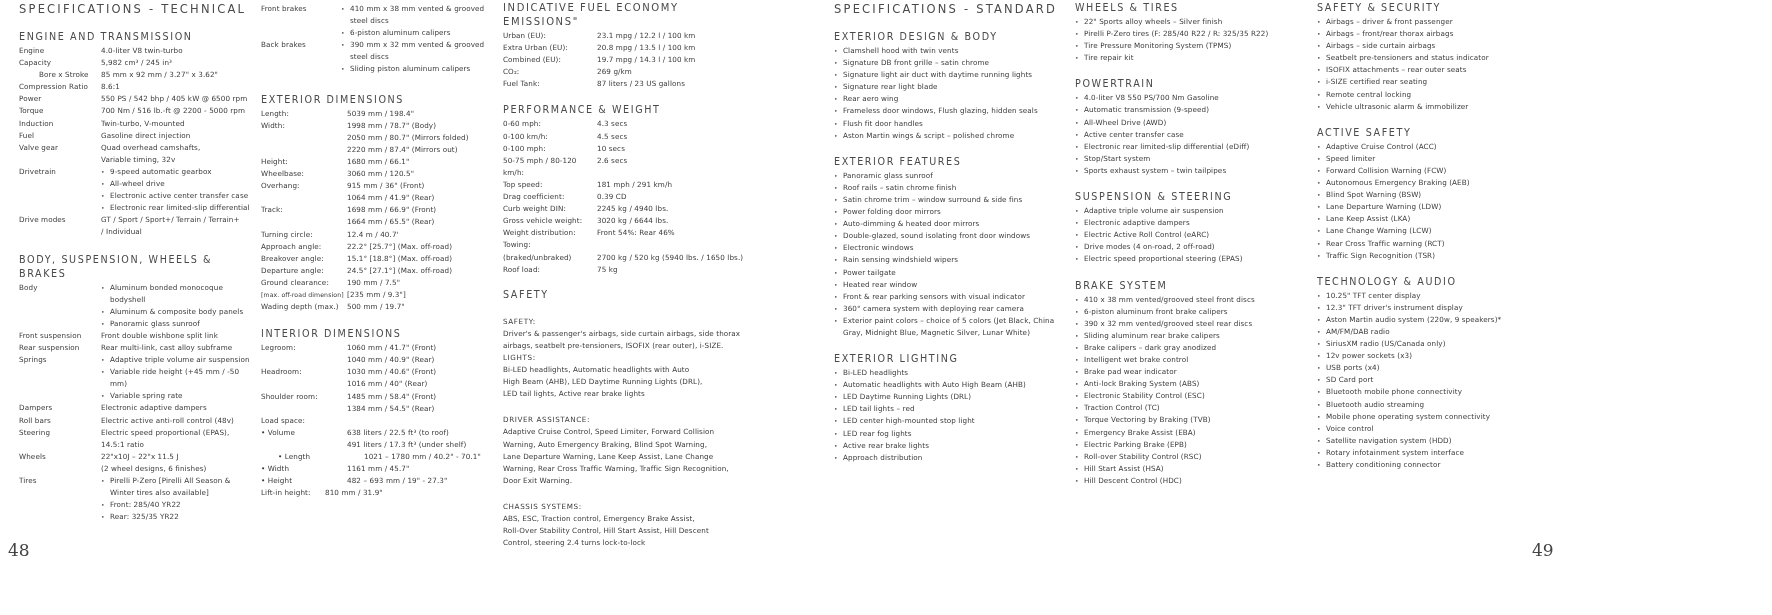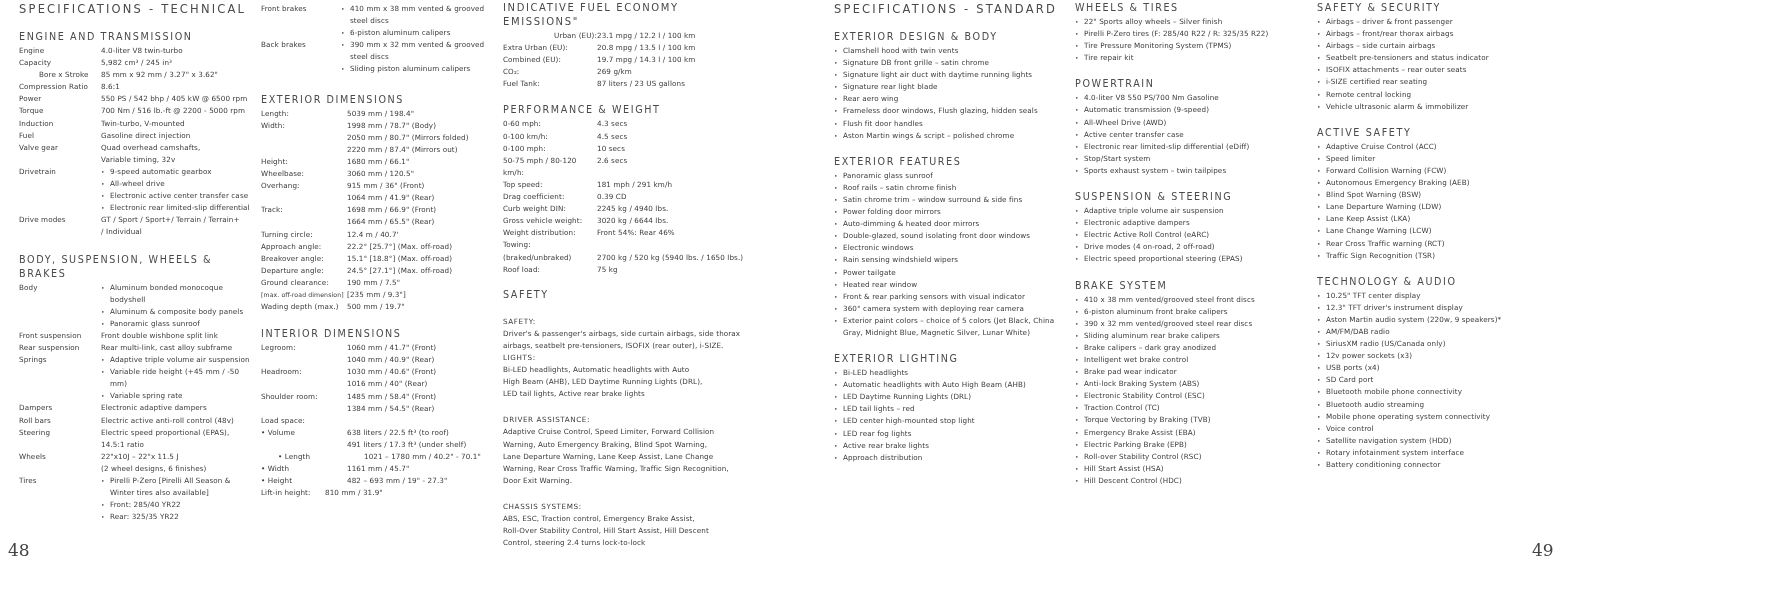--- a/index.html
+++ b/index.html
@@ -326,21 +326,21 @@
             <div>810 mm / 31.9"</div>
           </div>
         </div>
       </div>
   </div>
 
   <div class="col" style="left:503px; width:250px;">
     <h2 class="h2 first" style="margin-top:1px; font-size:10px;">INDICATIVE FUEL ECONOMY EMISSIONS"</h2>
     <div>
         <div class="spec-row">
-          <div class="lbl" style="width: 94px; text-align: right;">Urban (EU):</div>
+          <div class="lbl" style="width: 94px;">Urban (EU):</div>
           <div class="vals">
             <div>23.1 mpg / 12.2 l / 100 km</div>
           </div>
         </div>
         <div class="spec-row">
           <div class="lbl" style="width: 94px;">Extra Urban (EU):</div>
           <div class="vals">
             <div>20.8 mpg / 13.5 l / 100 km</div>
           </div>
         </div>

